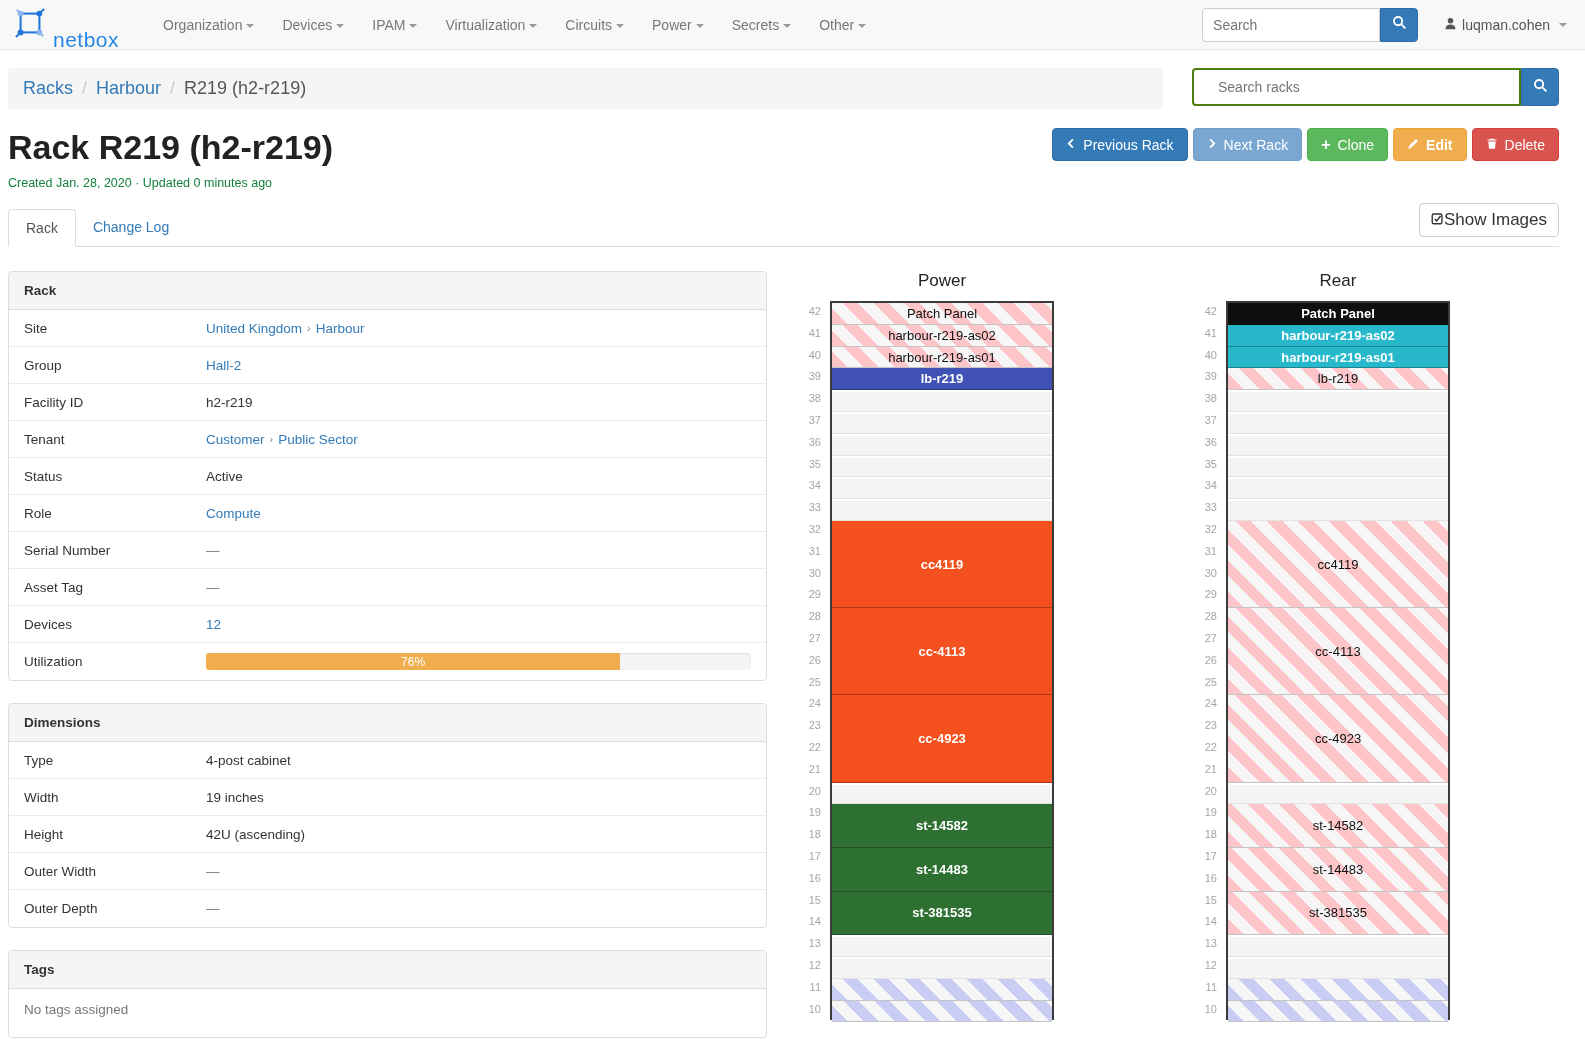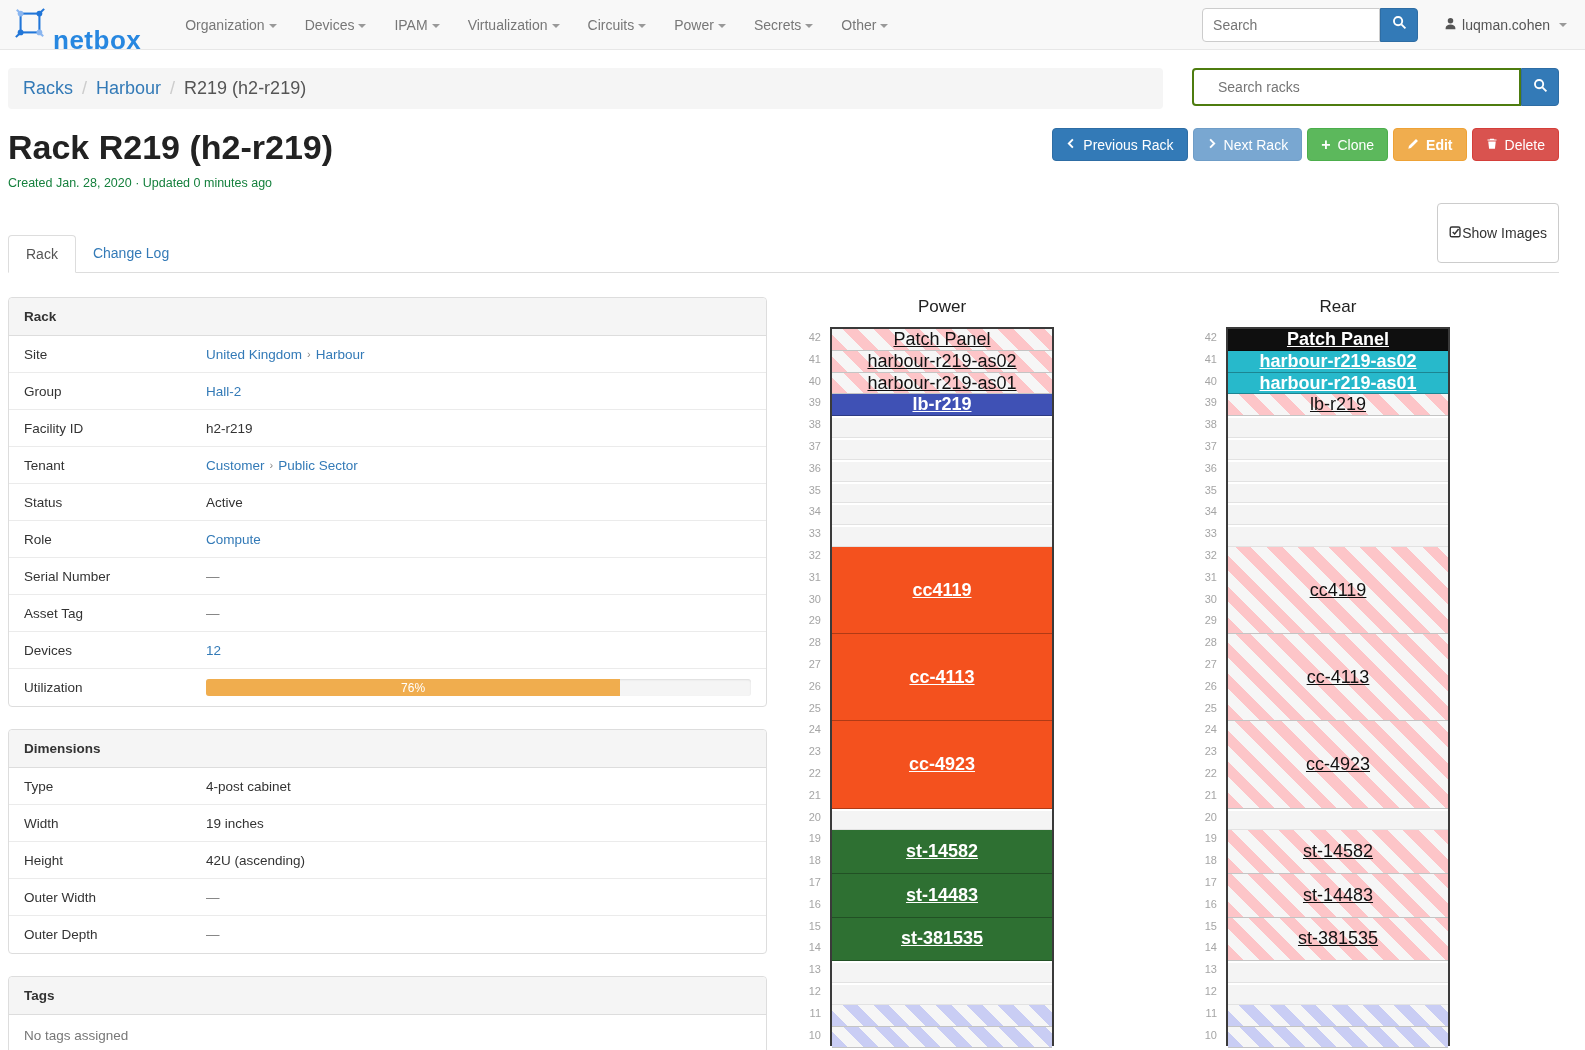--- a/index.html
+++ b/index.html
@@ -3,21 +3,21 @@
 <meta charset="utf-8">
 <style>
   * { margin:0; padding:0; box-sizing:border-box; }
   html,body { width:1585px; height:1050px; overflow:hidden; background:#fff;
     font-family:"Liberation Sans","DejaVu Sans",sans-serif; color:#333; }
 
   
   .navbar { height:50px; background:#f8f8f8; border-bottom:1px solid #e7e7e7;
     display:flex; align-items:center; padding:0 14px; }
   .brand { display:flex; align-items:center; gap:7px; margin-right:30px; }
-  .brand-text { font-size:26px; font-weight:bold; color:#2787e0; letter-spacing:.5px;margin-top:31px; }
+  .brand-text { font-size:21px; font-weight:normal; color:#2787e0; letter-spacing:.5px;margin-top:31px; }
   .nav-item { color:#777; font-size:14px; padding:0 14px; cursor:pointer; white-space:nowrap; }
   .caret { display:inline-block; width:0; height:0; border-top:4px solid #999;
     border-left:4px solid transparent; border-right:4px solid transparent; margin-left:4px; vertical-align:middle; }
   .nav-spacer { flex:1; }
   .nav-search { display:flex; height:34px; margin-right:26px; }
   .nav-search input { width:178px; height:34px; border:1px solid #ccc; border-radius:4px 0 0 4px;
     padding:0 10px; font-size:14px; color:#555; outline:none; }
   .nav-search .search-btn { width:38px; background:#337ab7; border:1px solid #2e6da4;
     border-radius:0 4px 4px 0; display:flex; align-items:center; justify-content:center; cursor:pointer; }
   .nav-user { display:flex; align-items:center; gap:5px; color:#555; font-size:14px; cursor:pointer; padding-right:4px; }
@@ -50,21 +50,21 @@
   .btn .plus { font-weight:bold; font-size:16px; line-height:1; }
 
   .page-meta { color:#15803d; font-size:12.5px; margin-top:9px; }
 
   .tab-row { display:flex; align-items:flex-end; border-bottom:1px solid #ddd; margin-top:13px; }
   .tab { font-size:14px; padding:10px 17px; margin-bottom:-1px; cursor:pointer; }
   .tab.active { background:#fff; border:1px solid #ddd; border-bottom:1px solid #fff;
     border-radius:4px 4px 0 0; color:#555; }
   .tab.inactive { color:#337ab7; }
   .show-images { margin-left:auto; margin-bottom:9px; display:inline-flex; align-items:center; 
-    border:1px solid #ccc; background:#fff; border-radius:4px; padding:21px 11px; font-size:14px; color:#333; cursor:pointer; }
+    border:1px solid #ccc; background:#fff; border-radius:4px; padding:6px 11px; font-size:17px; color:#333; cursor:pointer; }
 
   .main-row { display:flex; margin-top:24px; align-items:flex-start; }
   .left-col { width:759px; flex:none; }
 
   .panel { border:1px solid #ddd; border-radius:4px; margin-bottom:22px; background:#fff; }
   .panel-heading { background:#f5f5f5; border-bottom:1px solid #ddd; border-radius:4px 4px 0 0;
     padding:11px 15px; font-size:13.5px; font-weight:bold; color:#333; }
   .attr-row { display:flex; padding:10px 15px; border-bottom:1px solid #ebebeb; font-size:13.5px; align-items:center; min-height:37px; }
   .attr-row:last-child { border-bottom:none; }
   .attr-label { width:182px; flex:none; color:#333; }
@@ -84,21 +84,21 @@
   .elev-front { margin-left:33px; }
   .elev-rear { margin-left:142px; }
   .elev-title { margin-left:30px; width:224px; text-align:center; font-size:17px; color:#222; }
   .elev-body { display:flex; margin-top:10px; }
   .unit-numbers { width:30px; flex:none; }
   .unit-number { height:21.8px; line-height:21.8px; text-align:right; padding-right:9px;
     font-size:11px; color:#a5a5a5; }
   .rack-grid { width:224px; border:2px solid #3a3a3a; position:relative; background:#fff; }
   .unit-empty { height:21.8px; background:#f4f4f4; border-top:2px solid #fff; border-bottom:1px solid #e2e2e2; }
   .device { position:absolute; left:0; right:0; display:flex; align-items:center; justify-content:center;
-    font-size:18px; cursor:pointer; border-bottom:1px solid rgba(0,0,0,.28);text-decoration:underline; }
+    font-size:13px; cursor:pointer; border-bottom:1px solid rgba(0,0,0,.28); }
   .device.solid { color:#fff; font-weight:bold; }
   .device.striped { color:#111; font-weight:normal;
     background:repeating-linear-gradient(45deg,#fdc5c8 0 11px,#f6f6f6 11px 22px); border-bottom:1px solid #c4c4c4; }
   .device.reserved { background:repeating-linear-gradient(45deg,#c9cdf4 0 11px,#f6f6f6 11px 22px); border-bottom:1px solid #c4c4c4; }
 </style>
 </head>
 <body>
 
 <div class="navbar">
   <div class="brand">

